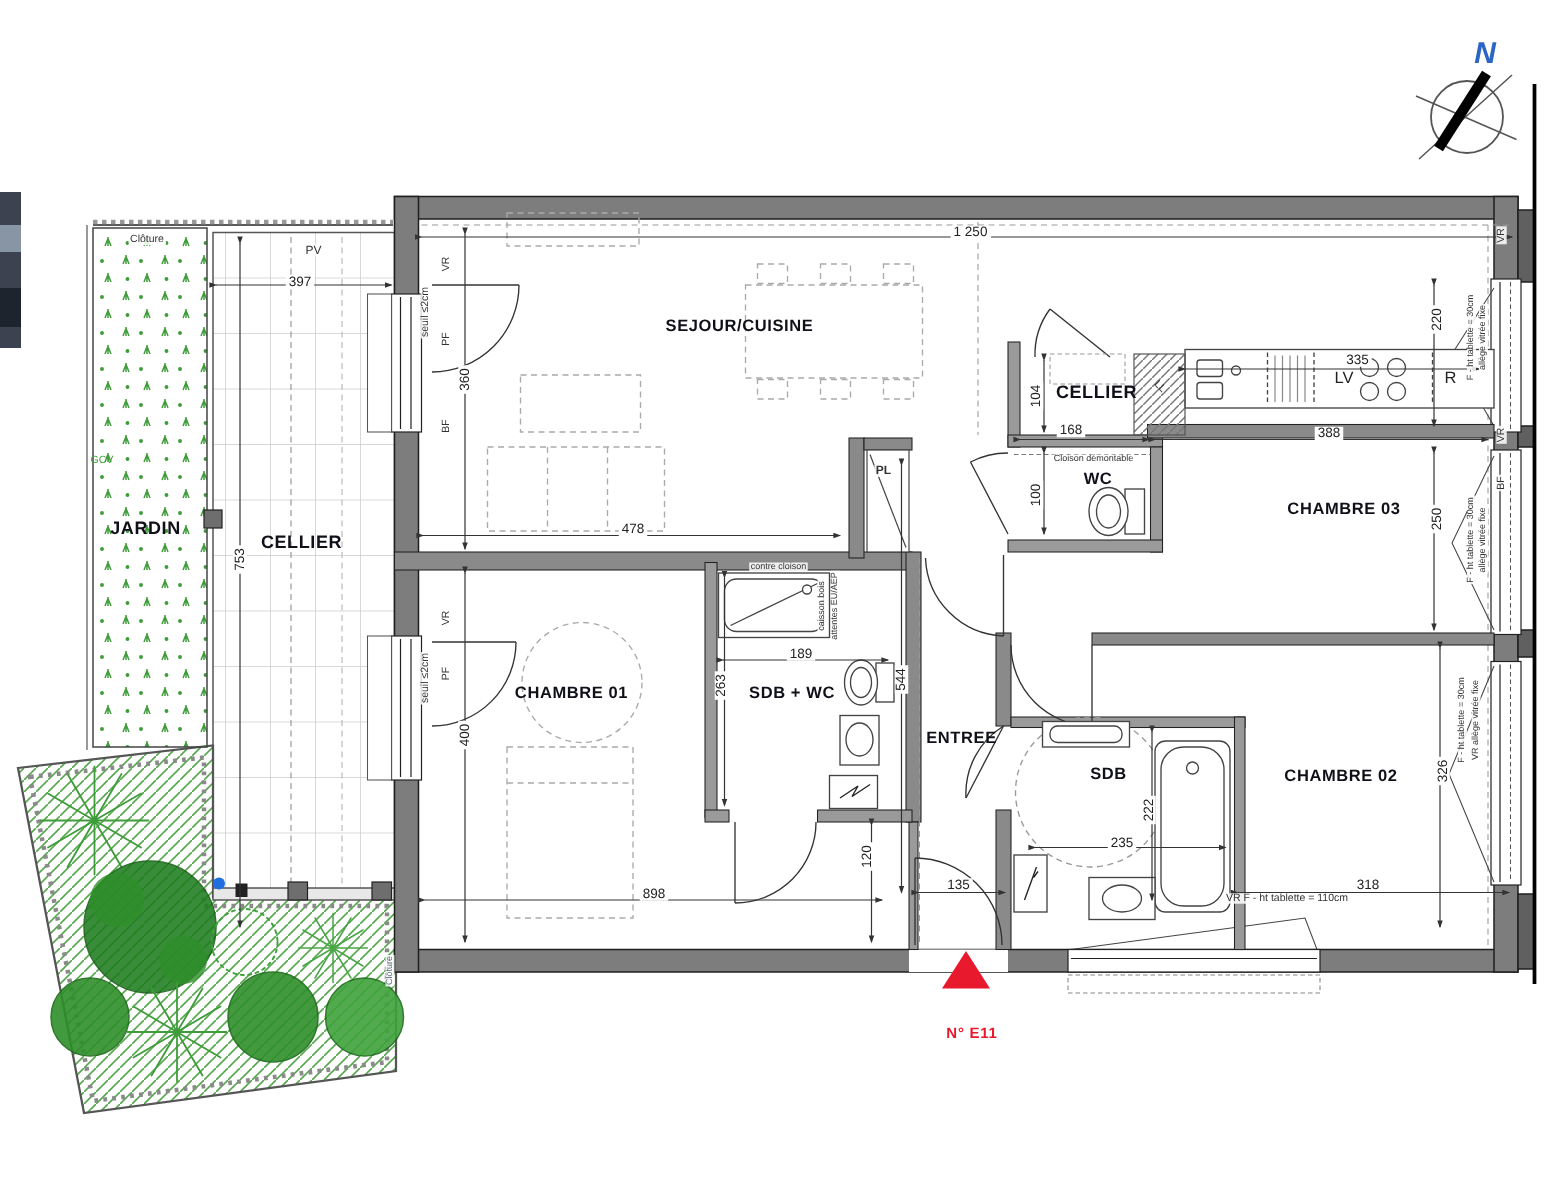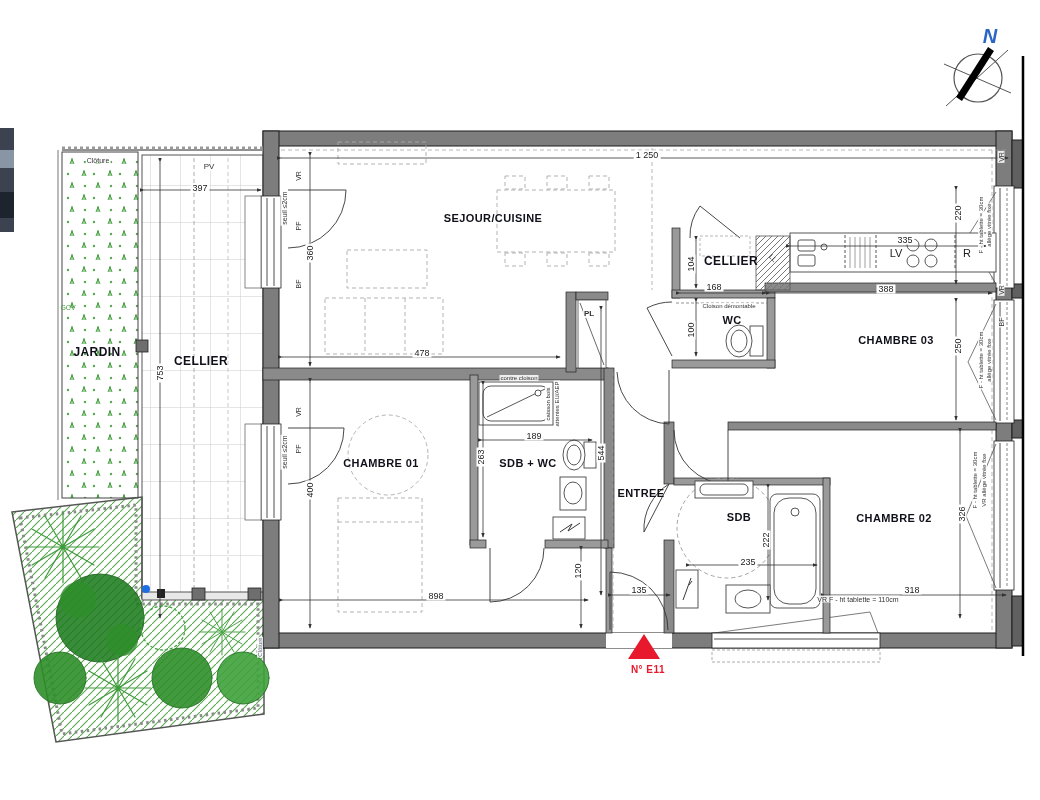--- a/index.html
+++ b/index.html
@@ -9,21 +9,21 @@
   .lbl{position:absolute;transform:translate(-50%,-50%);white-space:nowrap;color:#1c1c1c;line-height:1;}
   .room{font-weight:bold;font-size:11px;letter-spacing:.4px;color:#10101a;text-align:center;}
   .big{font-size:12px;}
   .dim{font-size:9px;color:#222;background:#fff;padding:0 2px;}
   .note{font-size:7px;color:#333;background:rgba(255,255,255,.85);padding:0 1px;}
   .tiny{font-size:6px;}
   .v{transform:translate(-50%,-50%) rotate(-90deg);}
   .d45{transform:translate(-50%,-50%) rotate(45deg);background:none;}
   .app{font-size:11px;color:#222;background:none;}
   .north{font-size:20px;font-style:italic;font-weight:bold;color:#2b66c4;background:none;}
-  .red{color:#e8192c;font-weight:bold;font-size:10px;letter-spacing:.5px;}
+  .red{color:#e8192c;font-weight:bold;font-size:10px;letter-spacing:.5px;margin-top:20px;}
   .grn{color:#3f9c3a;background:none;}
   .fence-t{color:#5a6b7c;}
 </style>
 </head>
 <body>
 <div id="stage">
 
 <svg id="plan-svg" width="1040" height="800" viewBox="0 0 1040 800">
   <defs>
     <marker id="ar" markerWidth="7" markerHeight="7" refX="5.5" refY="3.5" orient="auto">

